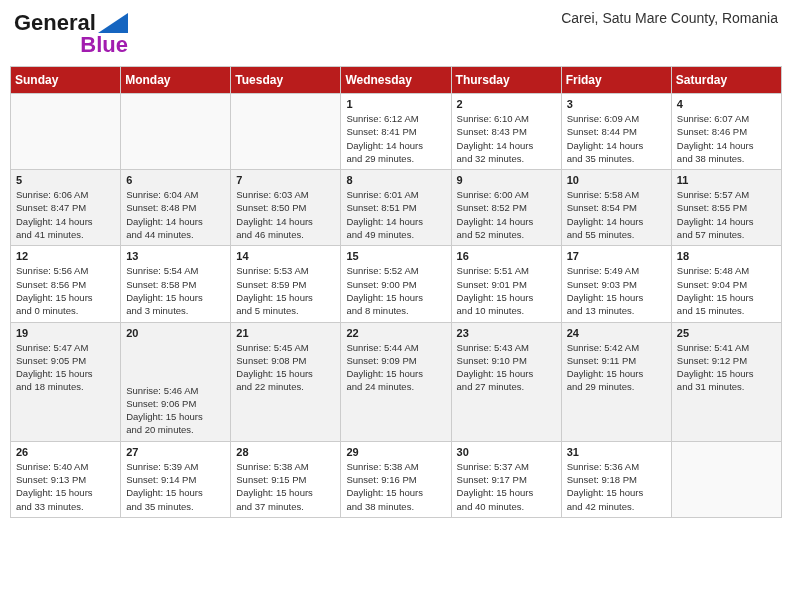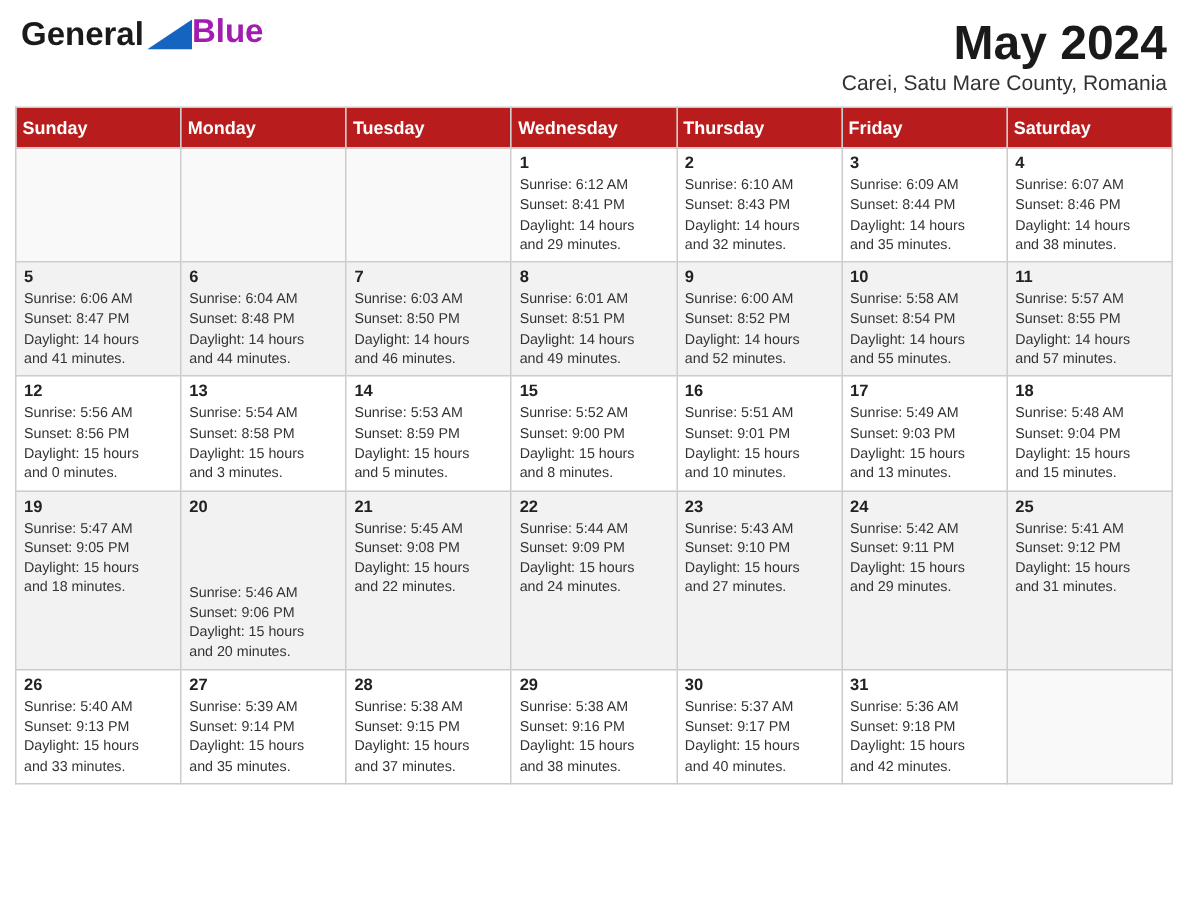--- a/index.html
+++ b/index.html
@@ -12,22 +12,22 @@
     }
     .header {
       display: flex;
       justify-content: space-between;
       align-items: flex-start;
       margin-bottom: 8px;
       padding: 0 4px;
     }
     .logo {
       display: flex;
-      flex-direction: row;
-      align-items: center;
+      flex-direction: column;
+      align-items: flex-end;
     }
     .title-block {
       text-align: right;
     }
     .month-year {
       font-size: 32px;
       font-weight: bold;
       color: #1a1a1a;
     }
     .location {
@@ -85,21 +85,20 @@
   <div class="logo">
     <div style="display:flex;align-items:center;">
       <span style="font-size:22px;font-weight:bold;color:#1a1a1a;">General</span>
       <svg width="30" height="20" viewBox="0 0 30 20" style="margin-left:2px;">
         <polygon points="0,20 30,0 30,20" fill="#1565c0"></polygon>
       </svg>
     </div>
     <span style="font-size:22px;font-weight:bold;color:#a21caf;margin-top:-4px;">Blue</span>
   </div>
   <div class="title-block">
-    <div class="month-year">May 2024</div>
     <div class="location">Carei, Satu Mare County, Romania</div>
   </div>
 </div>
 
 <table class="calendar">
   <thead>
     <tr>
     <th>Sunday</th>
         <th>Monday</th>
         <th>Tuesday</th>

